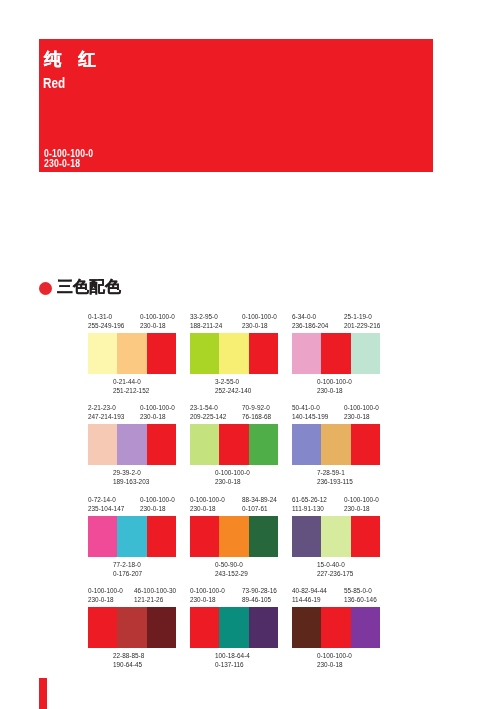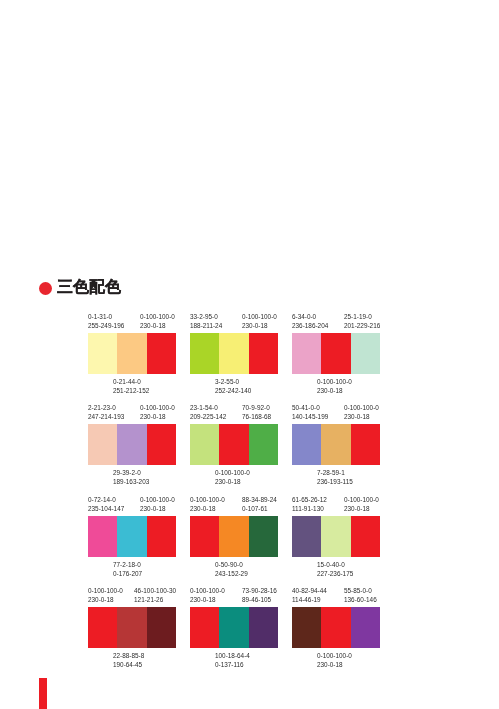--- a/index.html
+++ b/index.html
@@ -22,20 +22,25 @@
   .lbl-b{left:25px;top:70px;}
   .swatches{position:absolute;left:0;top:25px;width:88px;height:41px;display:flex;}
   .sw{flex:1 1 0;height:41px;}
   .footbar{position:absolute;left:39px;top:678px;width:8px;height:31px;}
 </style>
 </head>
 <body>
 
 <div id="page">
 
+  <div class="banner" style="background:#ed1c24">
+    <div class="banner-cn">纯 红</div>
+    <div class="banner-en">Red</div>
+    <div class="banner-codes"><span>0-100-100-0</span><br><span>230-0-18</span></div>
+  </div>
 
   <div class="sec">
     <span class="bullet" style="background:#e8262e"></span>
     <span class="sec-title">三色配色</span>
   </div>
 
   <div class="grid">
     <div class="row" style="top:0.0px">
       <div class="group" style="left:0px">
         <div class="lbl lbl-tl"><span>0-1-31-0</span><br><span>255-249-196</span></div>

